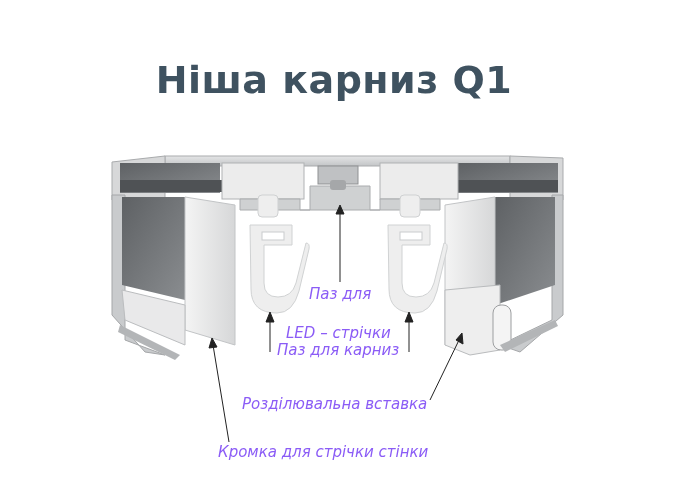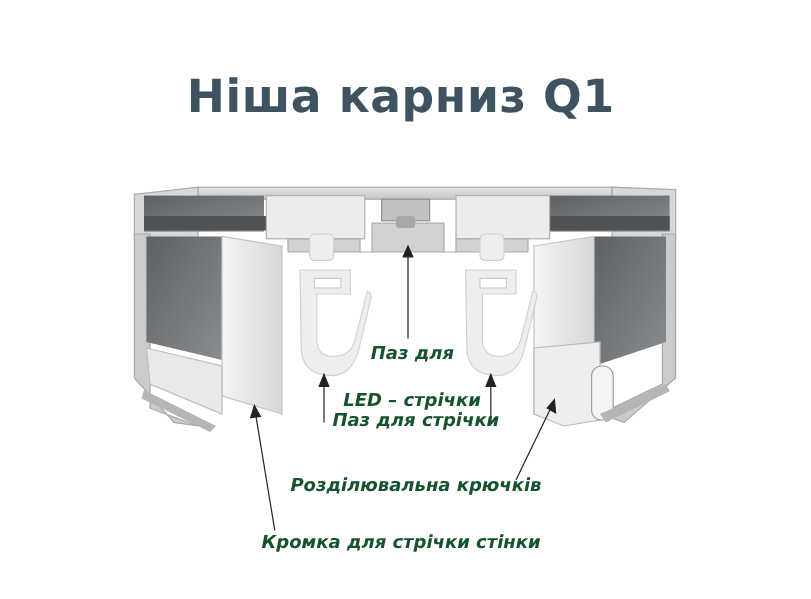--- a/index.html
+++ b/index.html
@@ -3,21 +3,21 @@
 <meta charset="utf-8">
 <style>
   html, body { margin: 0; padding: 0; }
   body { width: 676px; height: 499px; background: #ffffff; position: relative; overflow: hidden;
          font-family: "DejaVu Sans", sans-serif; }
   .title { position: absolute; left: 0; width: 668px; top: 58px; text-align: center;
            font-family: "DejaVu Sans", sans-serif; font-weight: bold; font-size: 38px; color: #3f5260;
            letter-spacing: 0.5px; }
   .diagram { position: absolute; left: 0; top: 0; width: 676px; height: 499px; }
   .label { position: absolute; font-family: "DejaVu Sans", sans-serif; font-style: italic;
-           font-size: 15px; color: #14532d; white-space: nowrap; font-weight: 700; }
+           font-size: 15px; color: #8b5cf6; white-space: nowrap; font-weight: 400; }
 </style>
 </head>
 <body>
 
 <div class="title">Ніша карниз Q1</div>
 
 <svg class="diagram" viewBox="0 0 676 499" xmlns="http://www.w3.org/2000/svg">
   <defs>
     <linearGradient id="metal" x1="0" y1="0" x2="0" y2="1">
       <stop offset="0" stop-color="#e4e5e6"></stop>
@@ -89,15 +89,15 @@
     <polygon points="405,322 413,322 409,312"></polygon>
     <line x1="430" y1="400" x2="460" y2="338"></line>
     <polygon points="456,340 463,344 462,333"></polygon>
     <line x1="229" y1="442" x2="213" y2="345"></line>
     <polygon points="209,348 217,347 212,338"></polygon>
   </g>
 </svg>
 
 <div class="label" style="left:309px; top:285px;">Паз для</div>
 <div class="label" style="left:286px; top:309px;margin-top:15px;">LED – стрічки</div>
-<div class="label" style="left:277px; top:341px;">Паз для стрічки</div>
-<div class="label" style="left:242px; top:395px;">Розділювальна крючків</div>
+<div class="label" style="left:277px; top:341px;">Паз для карниз</div>
+<div class="label" style="left:242px; top:395px;">Розділювальна вставка</div>
 <div class="label" style="left:218px; top:443px;">Кромка для стрічки стінки</div>
 
 </body></html>

